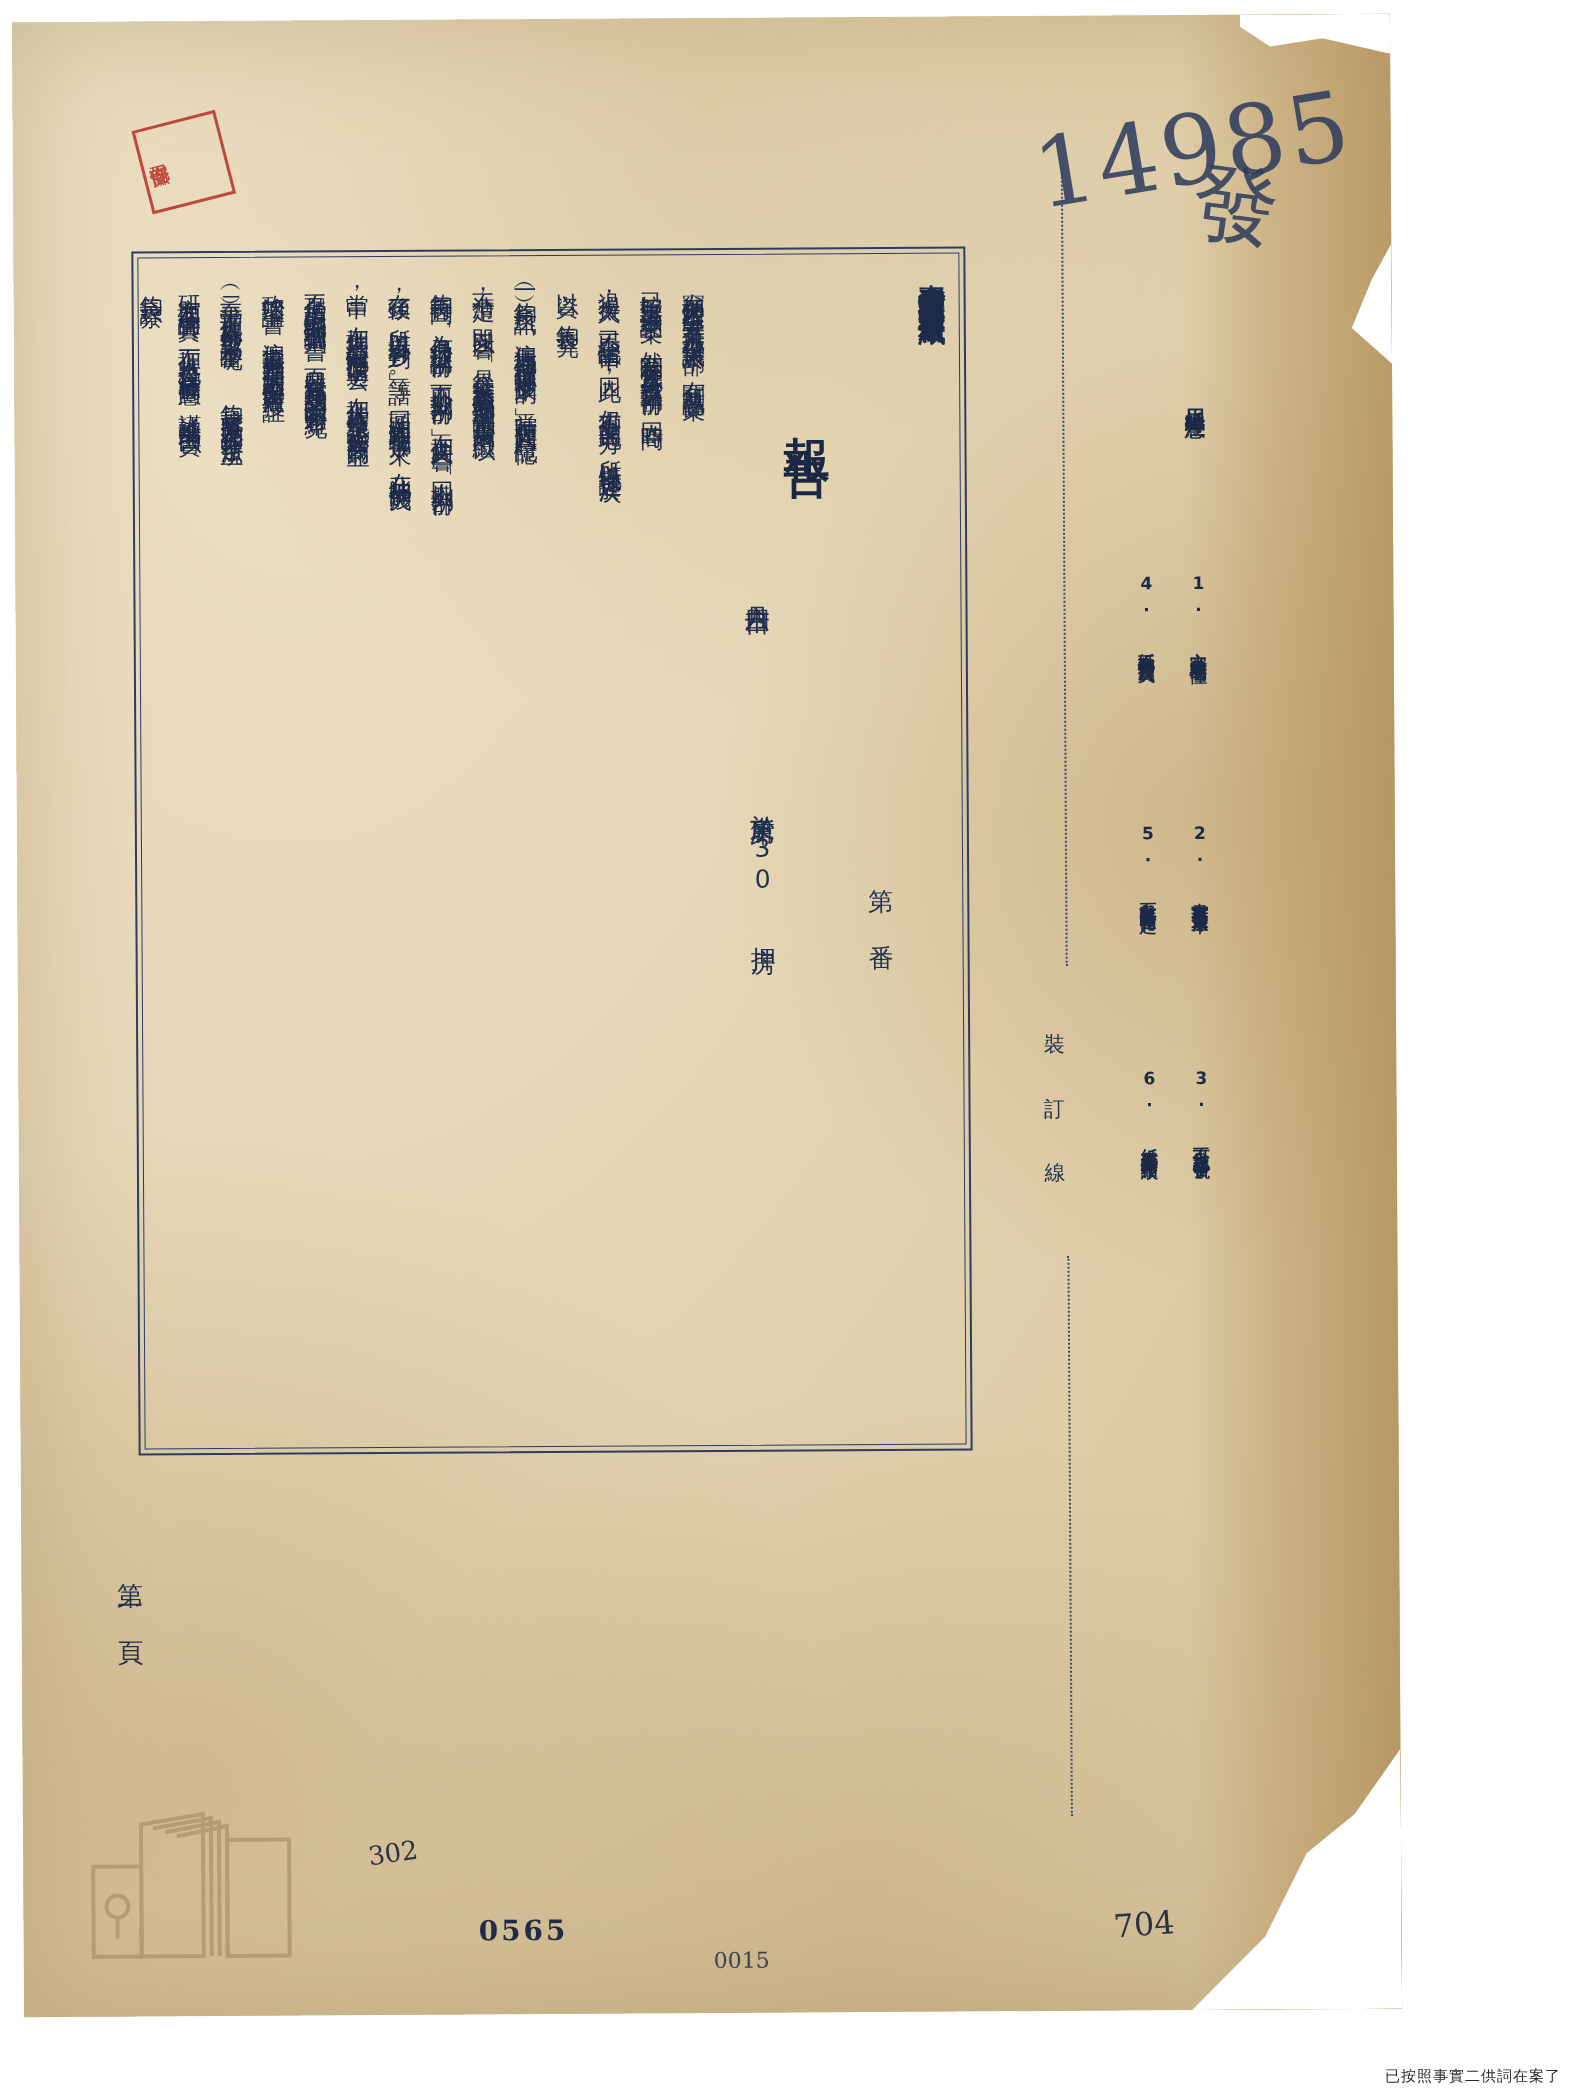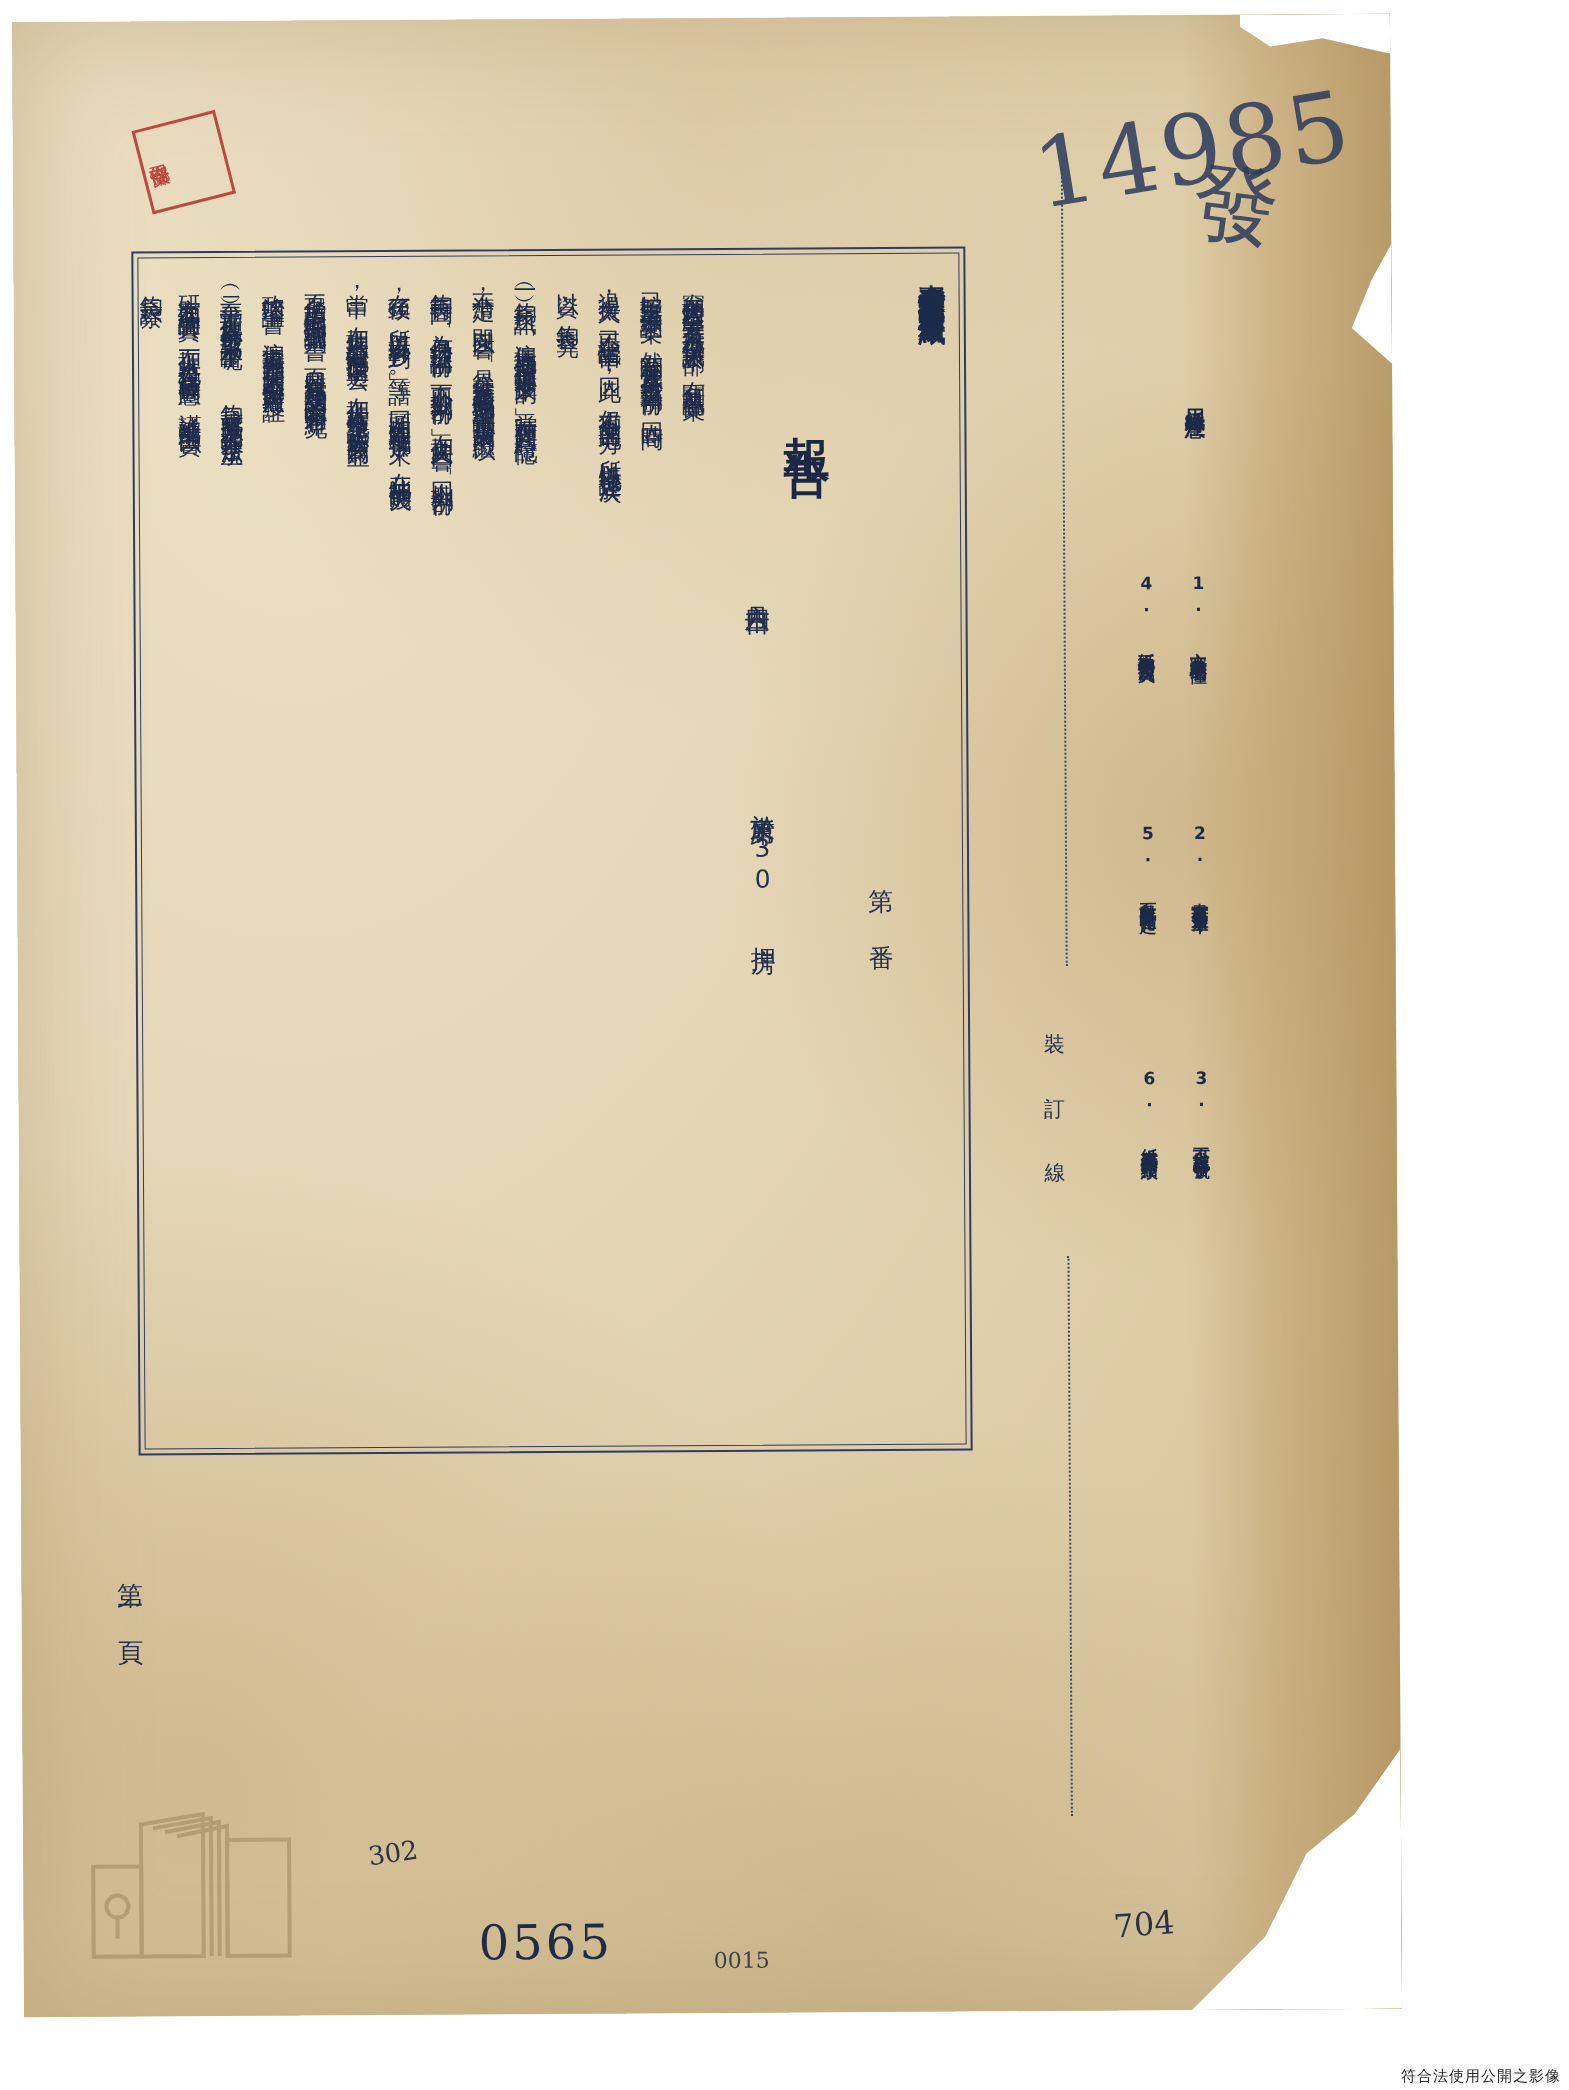--- a/index.html
+++ b/index.html
@@ -240,21 +240,21 @@
     top: 1540px;
     font-size: 26px;
     color: #22304f;
     height: 240px;
   }
   .footnum {
     position: absolute;
     font-family: "DejaVu Serif", serif;
     color: #1f2b47;
   }
-  #stamp-0565 { left: 455px; top: 1895px; font-size: 48px; letter-spacing: 3px; font-weight: normal; }
+  #stamp-0565 { left: 455px; top: 1895px; font-size: 28px; letter-spacing: 3px; font-weight: bold; }
   #stamp-0015 { left: 690px; top: 1930px; font-size: 22px; color: #39424f; }
   #stamp-704  { left: 1090px; top: 1890px; font-size: 32px; color: #2b3248; transform: rotate(-4deg); }
   #stamp-302  { left: 345px; top: 1818px; font-size: 26px; color: #2b3248; transform: rotate(-8deg); }
 
   
   #watermark {
     position: absolute;
     left: 60px;
     bottom: 50px;
     width: 230px;
@@ -346,14 +346,14 @@
         <path d="M82 26 L136 16 L136 150"></path>
         <path d="M94 30 L144 20 L144 150"></path>
         <rect x="144" y="34" width="62" height="116"></rect>
         <path d="M10 60 L58 60 L58 150 L10 150 Z"></path>
         <circle cx="34" cy="100" r="11"></circle>
         <path d="M34 111 L34 132"></path>
       </g>
     </svg>
   </div>
 
-  <div id="caption">符合法使用公開之影像</div>
+  <div id="caption">已按照事實二供詞在案了</div>
 </div>
 
 </body></html>

